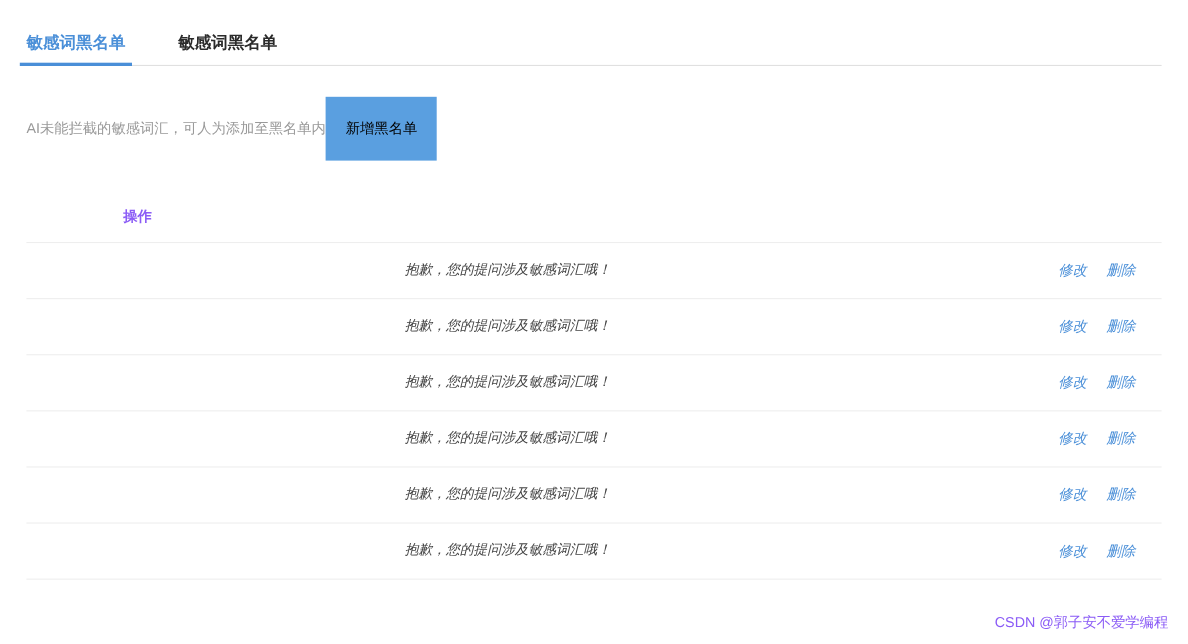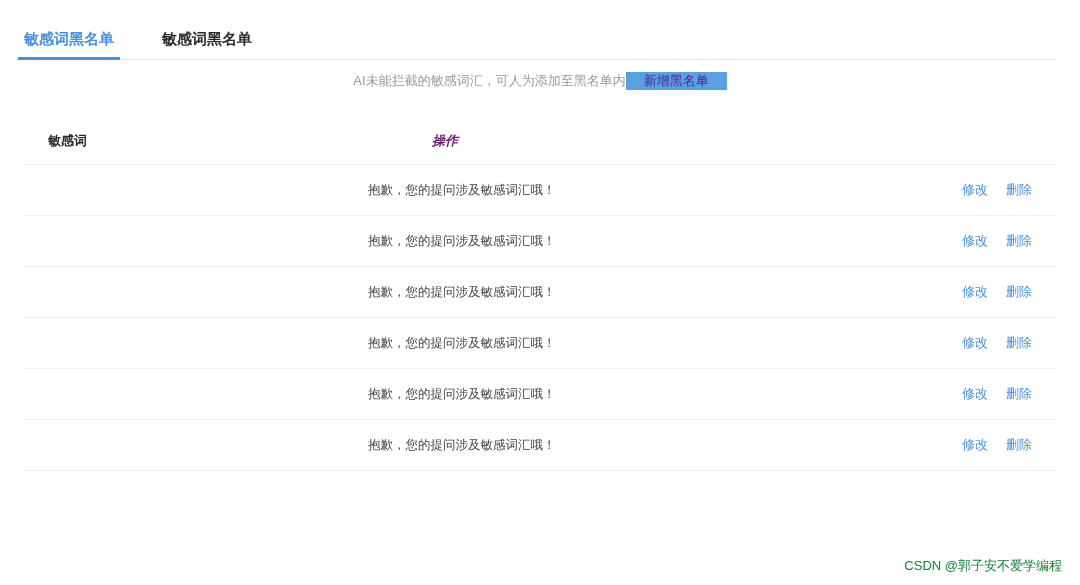--- a/index.html
+++ b/index.html
@@ -13,21 +13,21 @@
       width: 1080px;
       height: 585px;
       position: relative;
     }
     .container {
       padding: 20px 24px;
     }
     .tabs {
       display: flex;
       border-bottom: 1px solid #e0e0e0;
-      margin-bottom: 12px;
+      margin-bottom: 28px;
     }
     .tab {
       padding: 10px 0;
       margin-right: 48px;
       font-size: 15px;
       font-weight: 600;
       cursor: pointer;
       position: relative;
     }
     .tab.active {
@@ -40,33 +40,33 @@
       right: -6px;
       bottom: -1px;
       height: 3px;
       background: #4a8fd8;
     }
     .tab.inactive {
       color: #2b2b2b;
     }
     .subheader {
       display: flex;
-      justify-content: center;
+      justify-content: flex-start;
       align-items: center;
       margin-bottom: 28px;
     }
     .description {
       font-size: 13px;
       color: #999999;
     }
     .add-button {
       background: #5a9fe0;
-      color: #4c1d95;
+      color: #000000;
       border: none;
-      padding: 0 18px;
+      padding: 20px 18px;
       font-size: 13px;
       cursor: pointer;
       font-weight: 500;
     }
     .table {
       width: 100%;
       border-collapse: collapse;
     }
     .table-header {
       display: flex;
@@ -75,21 +75,22 @@
     }
     .table-header .col {
       font-size: 13px;
       font-weight: 600;
       color: #2a2a2a;
     }
     .table-row {
       display: flex;
       padding: 16px 24px;
       border-bottom: 1px solid #eeeeee;
-      align-items: flex-end;
+      align-items: flex-start;
+      font-style: italic;
     }
     .col-word {
       width: 320px;
       flex-shrink: 0;
     }
     .col-answer {
       flex: 1;
       font-size: 12.5px;
       color: #444444;
     }
@@ -100,48 +101,46 @@
       gap: 18px;
       justify-content: flex-end;
     }
     .action-link {
       font-size: 13px;
       color: #4a8fd8;
       cursor: pointer;
     }
     .table-header .col-actions {
       display: block;
-      color: #701a75;
-      font-style: italic;
+      color: #8b5cf6;
     }
     .watermark {
       position: absolute;
       bottom: 10px;
       right: 18px;
       font-size: 13px;
-      color: #15803d;
+      color: #8b5cf6;
     }
   </style>
 </head>
 <body>
 
 <div class="container">
   <div class="tabs">
     <div class="tab active">敏感词黑名单</div>
     <div class="tab inactive">敏感词黑名单</div>
   </div>
 
   <div class="subheader">
     <div class="description">AI未能拦截的敏感词汇，可人为添加至黑名单内</div>
     <button class="add-button">新增黑名单</button>
   </div>
 
   <div class="table">
     <div class="table-header">
-      <div class="col col-word">敏感词</div>
       <div class="col col-actions">操作</div>
     </div>
     <div id="rows-container">
         <div class="table-row">
           <div class="col col-word"></div>
           <div class="col col-answer">抱歉，您的提问涉及敏感词汇哦！</div>
           <div class="col col-actions">
             <span class="action-link">修改</span>
             <span class="action-link">删除</span>
           </div>

